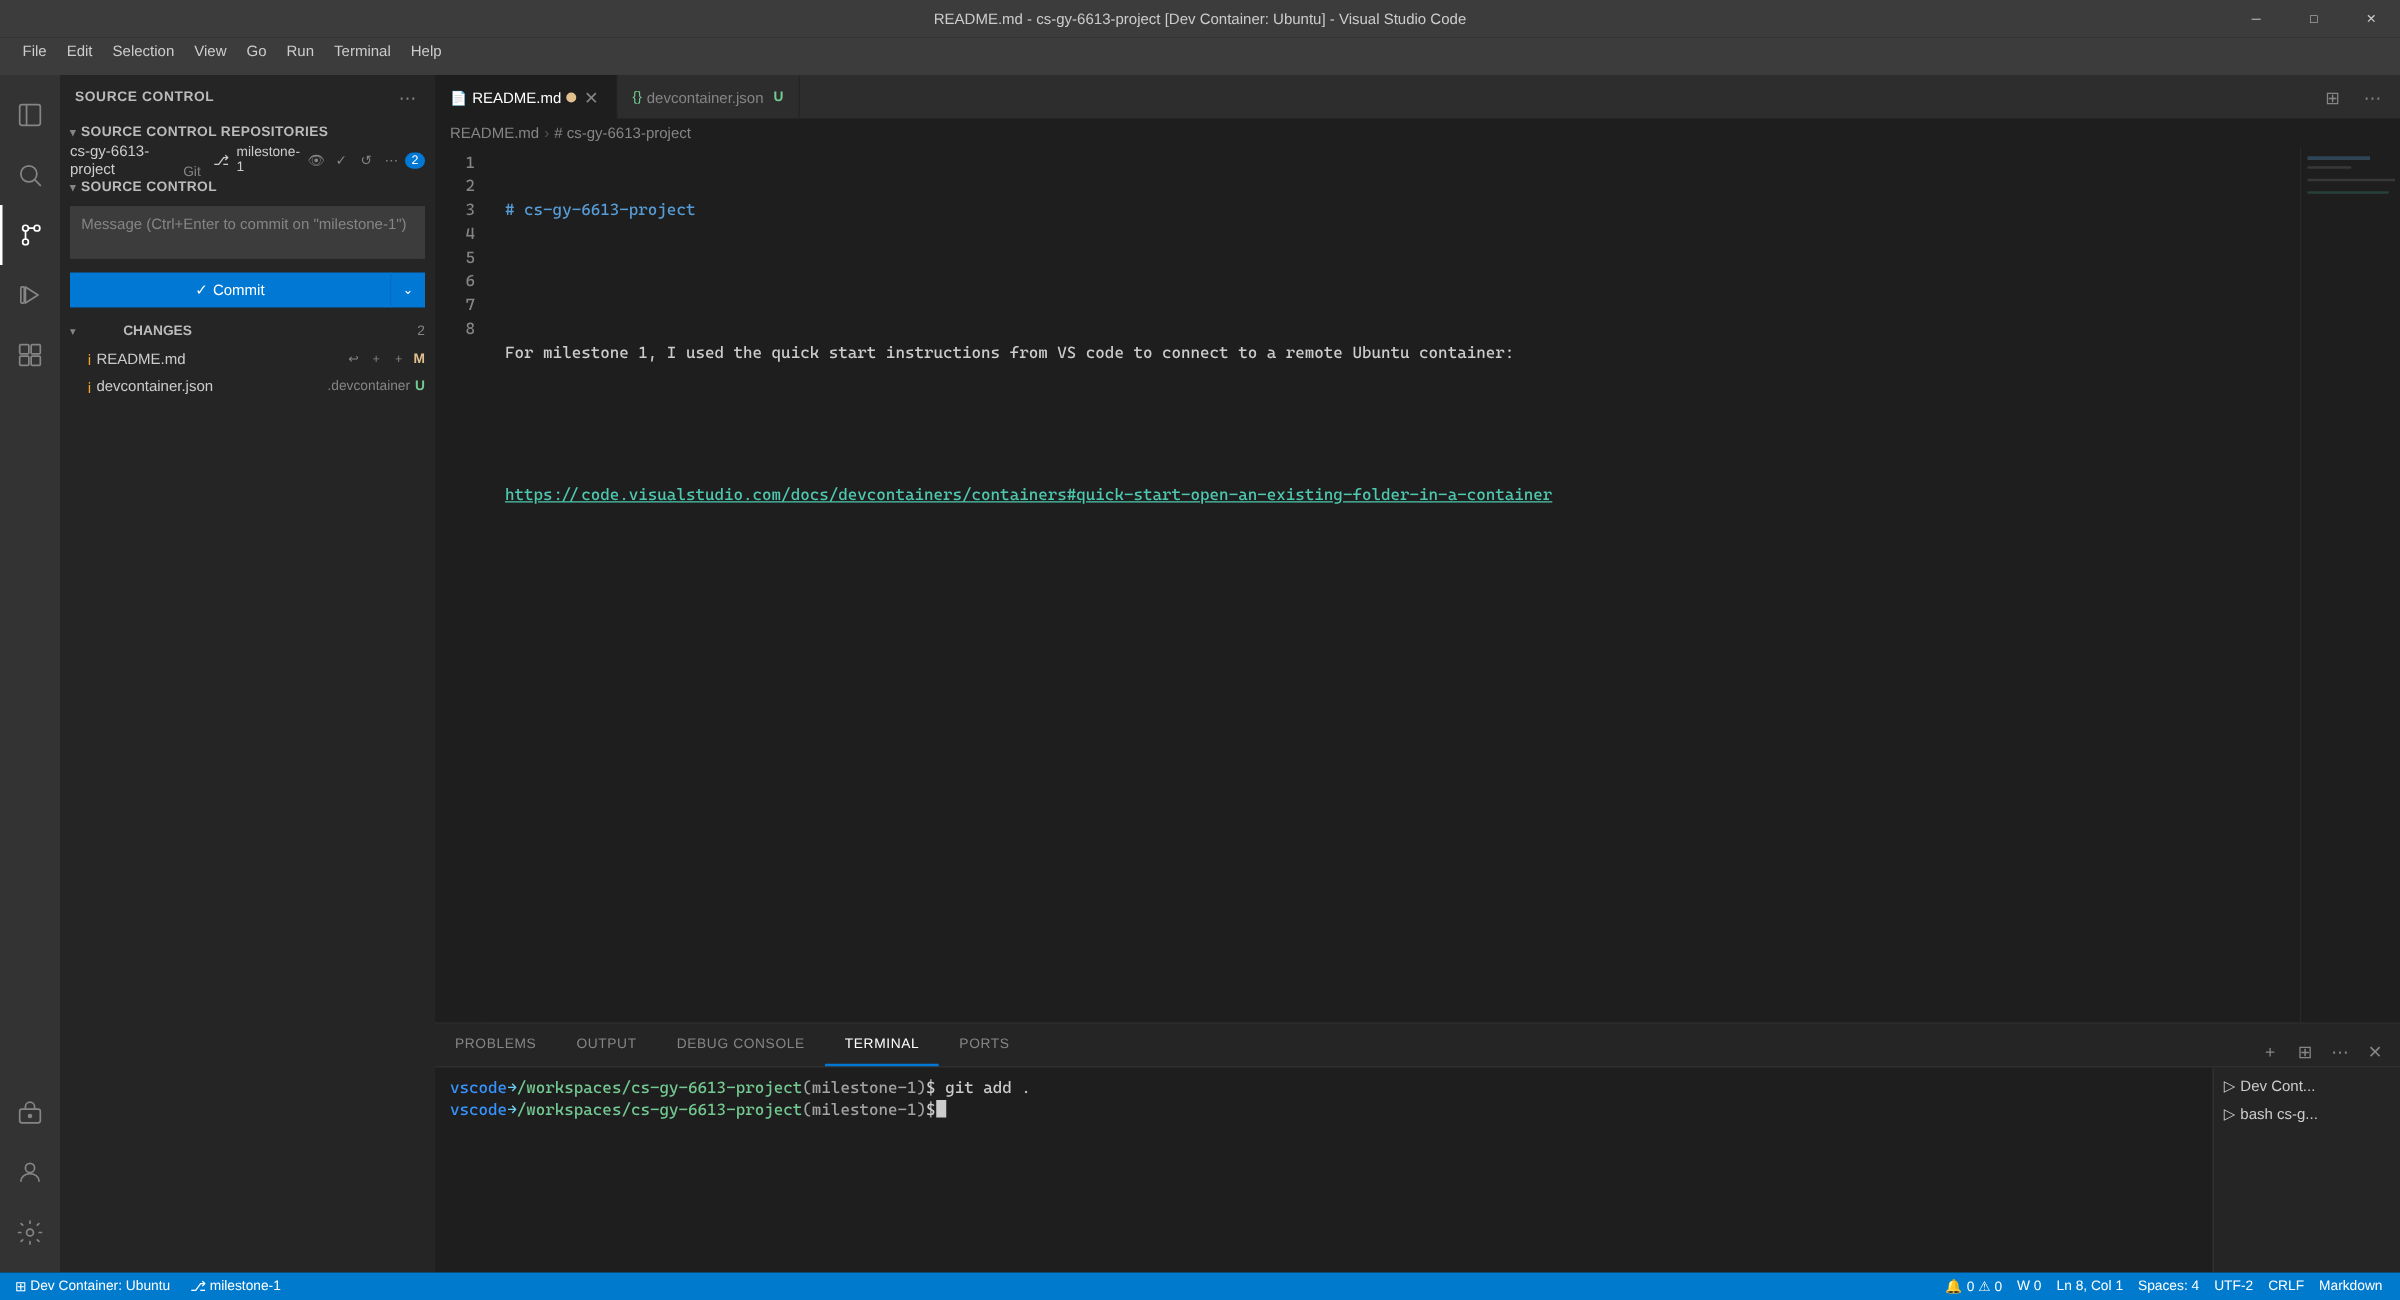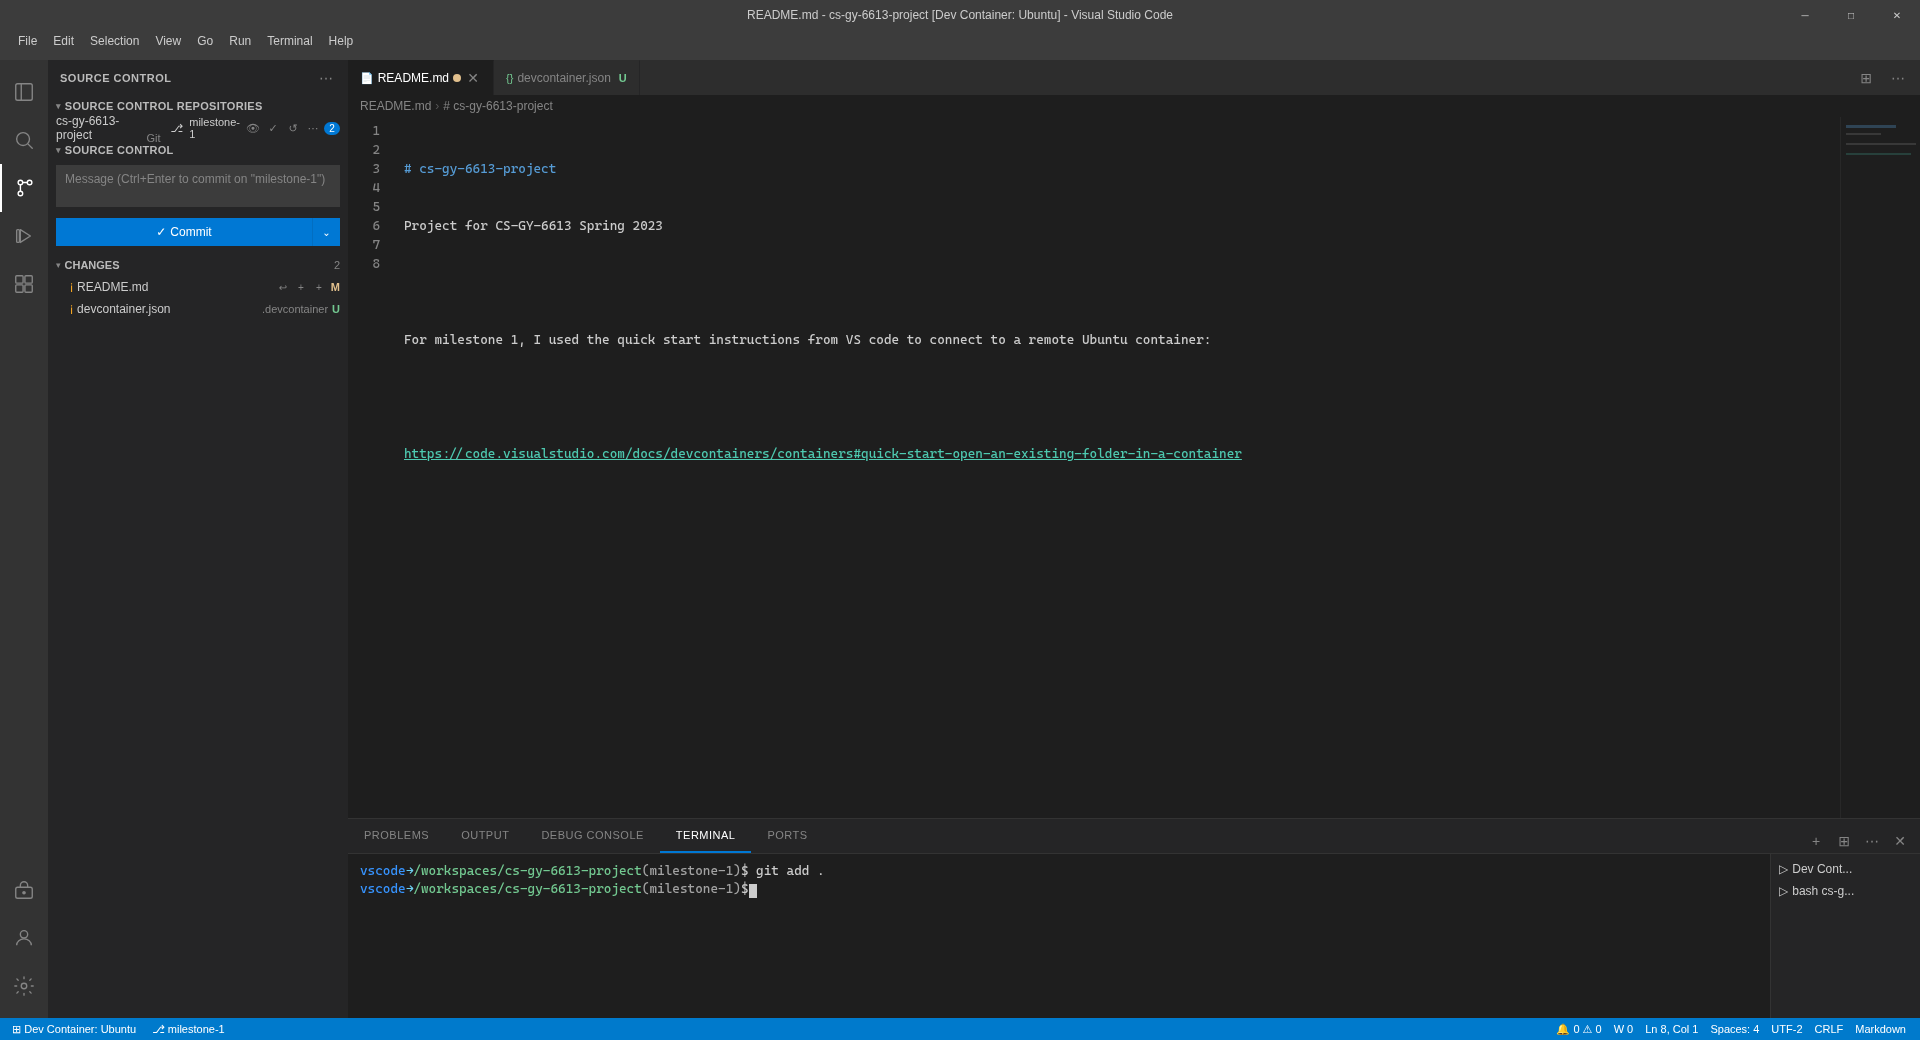--- a/index.html
+++ b/index.html
@@ -275,20 +275,21 @@
       padding: 0 8px;
       cursor: pointer;
       font-size: 11px;
       color: #bbbbbb;
     }
     .changes-label {
       font-weight: 700;
       text-transform: uppercase;
       font-size: 11px;
       flex: 1;
+      margin-left: 34px;
     }
     .changes-count {
       margin-left: 4px;
       color: #858585;
       font-size: 11px;
     }
     .file-item {
       height: 22px;
       display: flex;
       align-items: center;
@@ -516,21 +517,21 @@
 
     .terminal-content {
       flex: 1;
       background: #1e1e1e;
       padding: 8px 12px;
       font-family: 'Cascadia Code', 'Consolas', monospace;
       font-size: 13px;
       line-height: 18px;
       overflow-y: auto;
     }
-    .term-line { display: flex; align-items: flex-end; flex-wrap: wrap; }
+    .term-line { display: flex; align-items: flex-start; flex-wrap: wrap; }
     .term-vscode { color: #3794ff; }
     .term-arrow { color: #6dcfef; }
     .term-path { color: #73c991; }
     .term-branch { color: #a3a3a3; }
     .term-cmd { color: #cccccc; }
     .term-cursor {
       display: inline-block;
       width: 8px;
       height: 14px;
       background: #cccccc;
@@ -792,21 +793,20 @@
           <div>2</div>
           <div>3</div>
           <div>4</div>
           <div>5</div>
           <div>6</div>
           <div>7</div>
           <div>8</div>
         </div>
         <div class="editor-lines">
           <span class="line line-heading"># cs-gy-6613-project</span>
-          <span class="line line-text">Project for CS-GY-6613 Spring 2023</span>
           <span class="line"> </span>
           <span class="line line-text">For milestone 1, I used the quick start instructions from VS code to connect to a remote Ubuntu container:</span>
           <span class="line"> </span>
           <span class="line line-link">https://code.visualstudio.com/docs/devcontainers/containers#quick-start-open-an-existing-folder-in-a-container</span>
           <span class="line"> </span>
           <span class="line"> </span>
         </div>
       </div>
 
       <div class="minimap">

